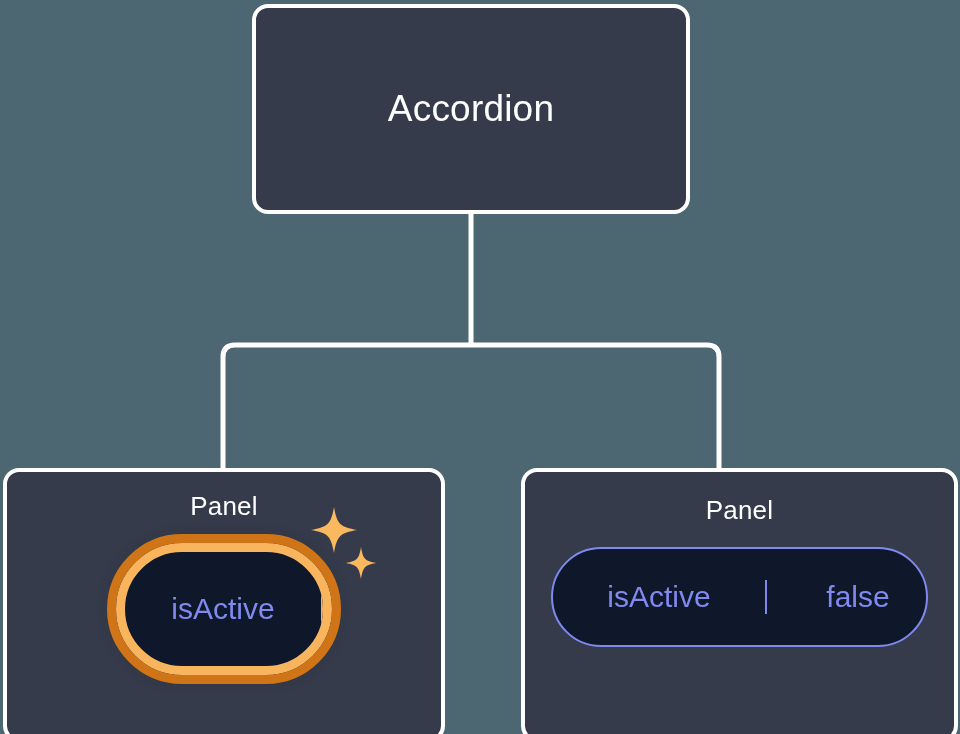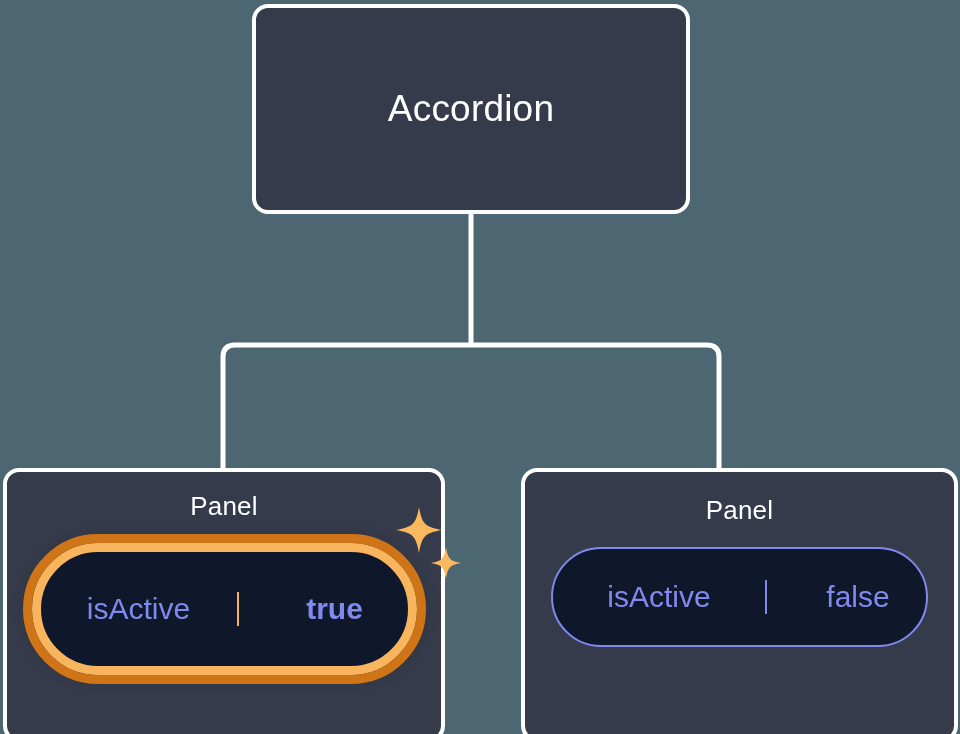--- a/index.html
+++ b/index.html
@@ -156,21 +156,20 @@
   <div class="node" id="node-accordion">
     <div class="node-title">Accordion</div>
   </div>
 
   <div class="node" id="node-panel-left">
     <div class="node-title">Panel</div>
 
     <div class="pill-wrap">
       <div class="pill highlight">
         <div class="pill-cell key">isActive</div>
-        <div class="pill-cell val">true</div>
       </div>
 
       <svg class="sparkles" viewBox="0 0 70 84" aria-hidden="true">
 
         <path d="M 26 8 C 29 25 32 28 49 31 C 32 34 29 37 26 54 C 23 37 20 34 3 31 C 20 28 23 25 26 8 Z" fill="#fab85f"></path>
 
         <path d="M 53 48 C 55 60 57 62 68 64 C 57 66 55 68 53 80 C 51 68 49 66 38 64 C 49 62 51 60 53 48 Z" fill="#fab85f"></path>
       </svg>
     </div>
   </div>

